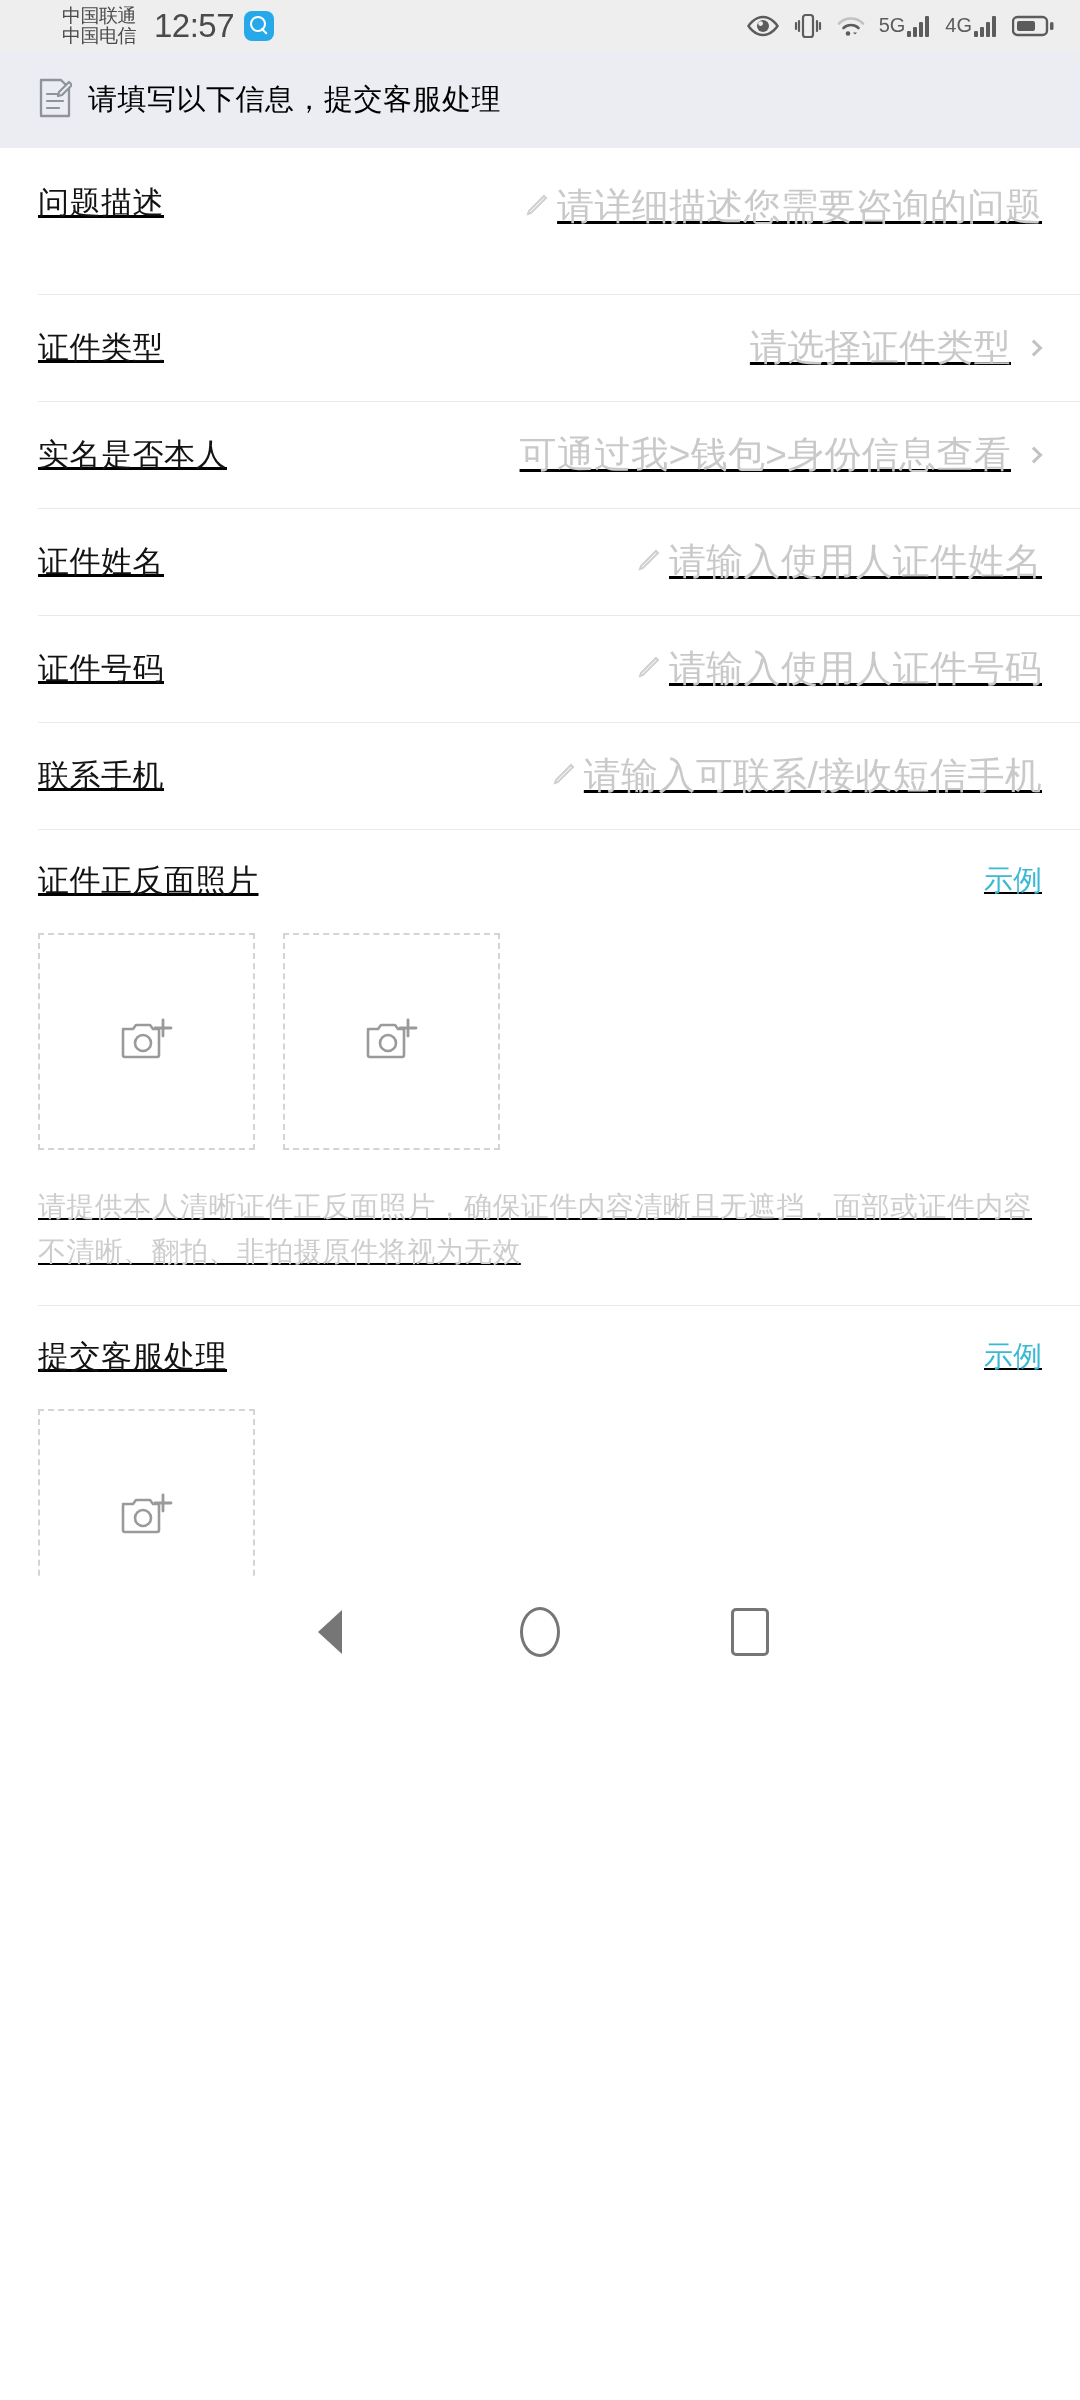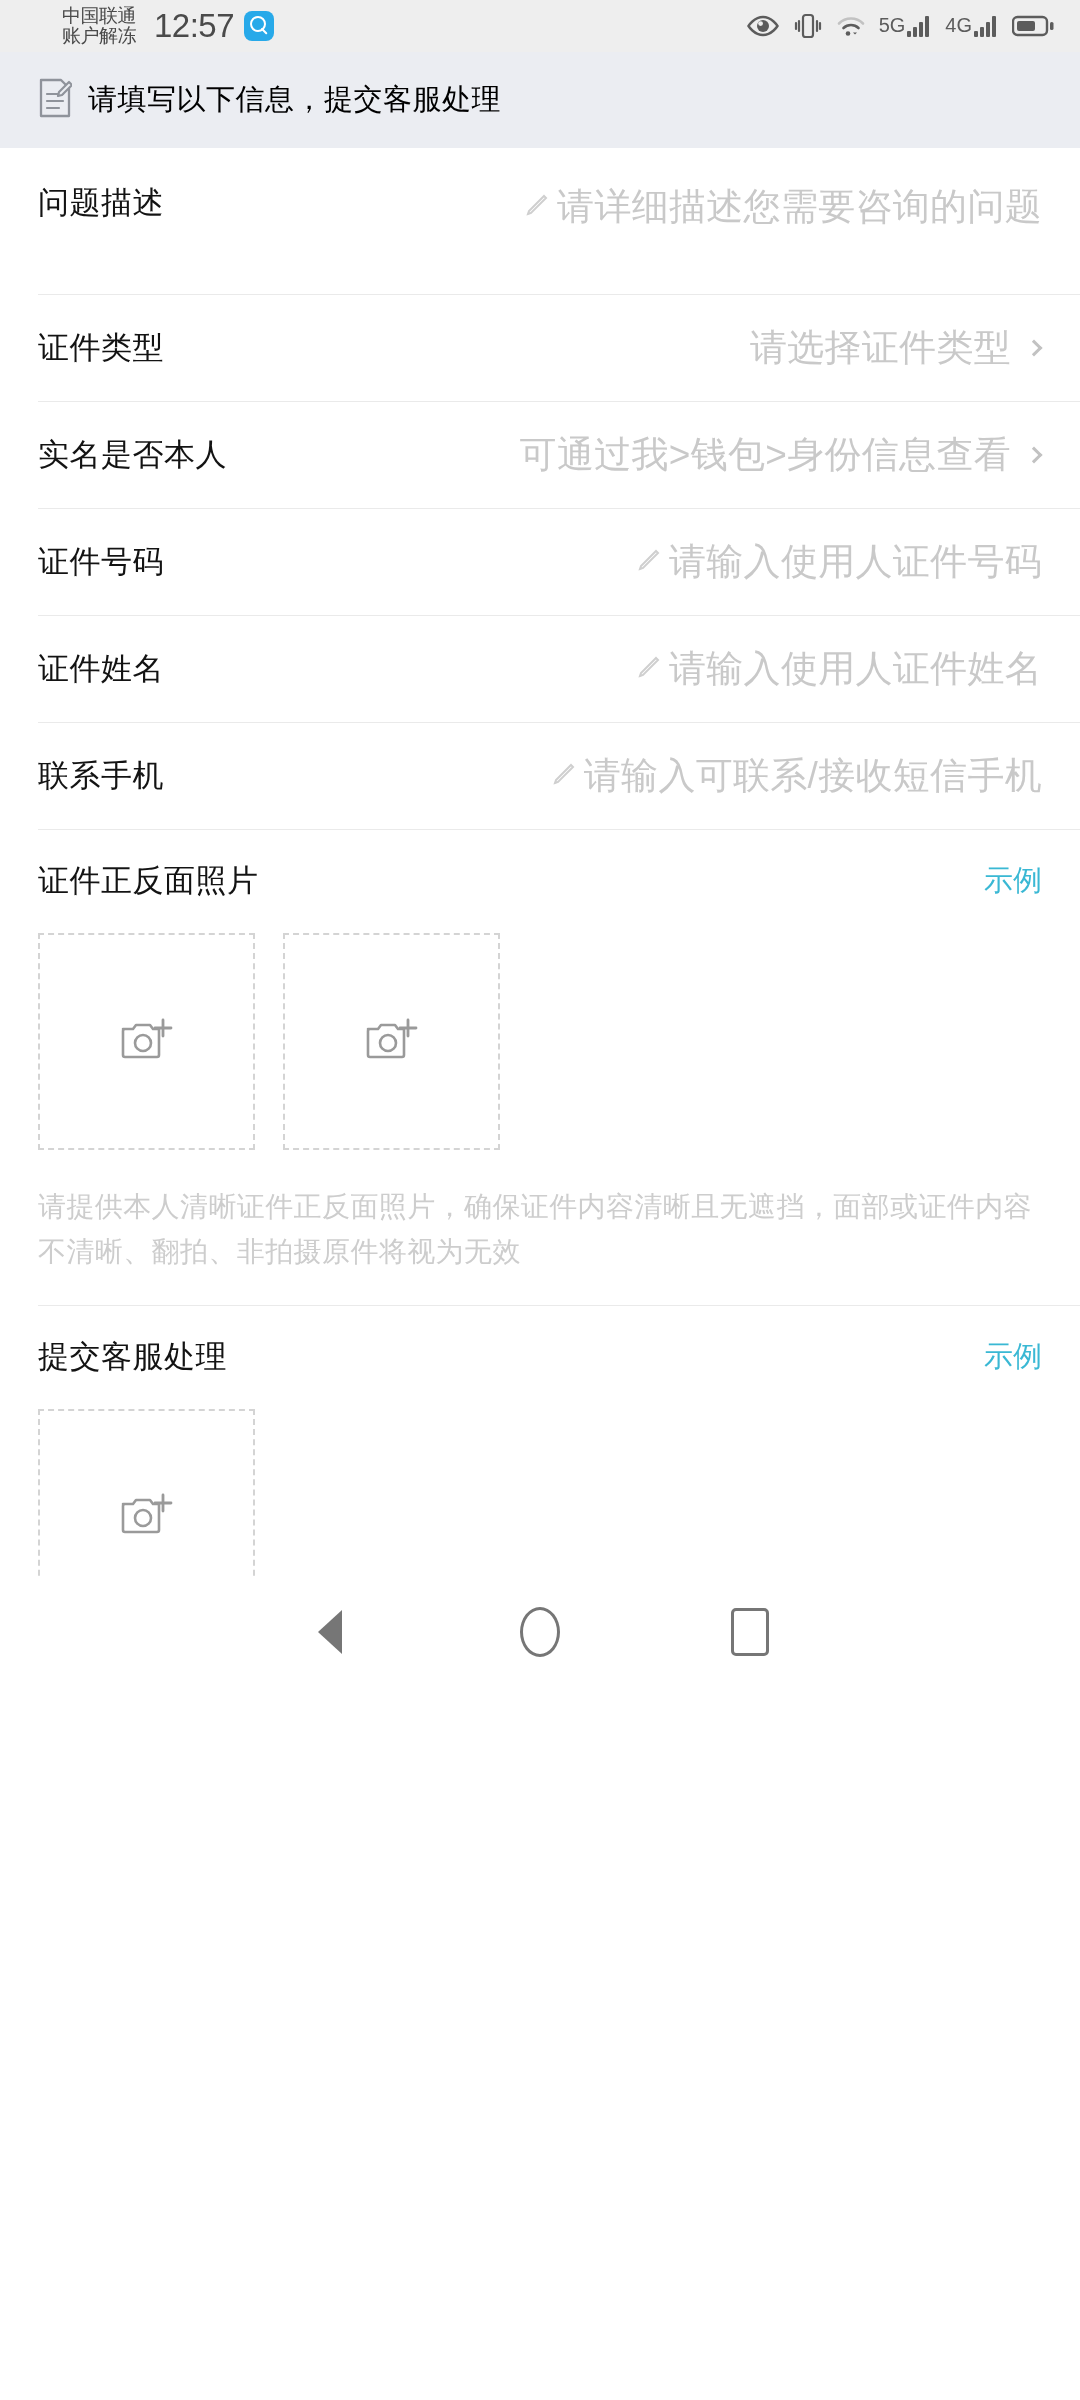--- a/index.html
+++ b/index.html
@@ -163,21 +163,21 @@
     flex: 0 0 auto;
   }
   .notice-icon { flex: 0 0 auto; }
   .notice-text {
     font-size: 29px;
     color: #000000;
     letter-spacing: 0.5px;
   }
 
   
-  .form { background: #ec4899; flex: 1 1 auto; }
+  .form { background: #ec4899; flex: 1 1 auto; text-decoration: underline; }
   .row {
     display: flex;
     align-items: center;
     padding: 0 38px;
     position: relative;
     background: #fff;
   }
   .row + .row::before,
   .row-sep::before {
     content: "";
@@ -310,21 +310,21 @@
 </style>
 </head>
 <body>
 
 <div class="screen">
 
   <div class="status-bar">
     <div class="sb-left">
       <div class="carriers">
         <span>中国联通</span>
-        <span>账户解冻</span>
+        <span>中国电信</span>
       </div>
       <div class="sb-time">12:57</div>
       <div class="sb-search"></div>
     </div>
 
     <div class="sb-right">
 
       <span>
         <svg width="34" height="22" viewBox="0 0 34 22">
           <path d="M17 2C8 2 2.5 11 2.5 11S8 20 17 20s14.5-9 14.5-9S26 2 17 2z" fill="none" stroke="#5c5c5c" stroke-width="2.4"></path>
@@ -415,40 +415,40 @@
 
     <div class="row row-std">
       <span class="label">实名是否本人</span>
       <span class="value-wrap">
         <span class="placeholder">可通过我&gt;钱包&gt;身份信息查看</span>
         <span class="chev"></span>
       </span>
     </div>
 
     <div class="row row-std">
+      <span class="label">证件姓名</span>
+      <span class="value-wrap">
+        <span class="pencil">
+          <svg width="26" height="26" viewBox="0 0 26 26">
+            <path d="M4 22l3-1L22 6l-2-2L5 19z" fill="none" stroke="#cfcfcf" stroke-width="2"></path>
+          </svg>
+        </span>
+        <span class="placeholder">请输入使用人证件姓名</span>
+      </span>
+    </div>
+
+    <div class="row row-std">
       <span class="label">证件号码</span>
       <span class="value-wrap">
         <span class="pencil">
           <svg width="26" height="26" viewBox="0 0 26 26">
             <path d="M4 22l3-1L22 6l-2-2L5 19z" fill="none" stroke="#cfcfcf" stroke-width="2"></path>
           </svg>
         </span>
         <span class="placeholder">请输入使用人证件号码</span>
-      </span>
-    </div>
-
-    <div class="row row-std">
-      <span class="label">证件姓名</span>
-      <span class="value-wrap">
-        <span class="pencil">
-          <svg width="26" height="26" viewBox="0 0 26 26">
-            <path d="M4 22l3-1L22 6l-2-2L5 19z" fill="none" stroke="#cfcfcf" stroke-width="2"></path>
-          </svg>
-        </span>
-        <span class="placeholder">请输入使用人证件姓名</span>
       </span>
     </div>
 
     <div class="row row-std">
       <span class="label">联系手机</span>
       <span class="value-wrap">
         <span class="pencil">
           <svg width="26" height="26" viewBox="0 0 26 26">
             <path d="M4 22l3-1L22 6l-2-2L5 19z" fill="none" stroke="#cfcfcf" stroke-width="2"></path>
           </svg>

